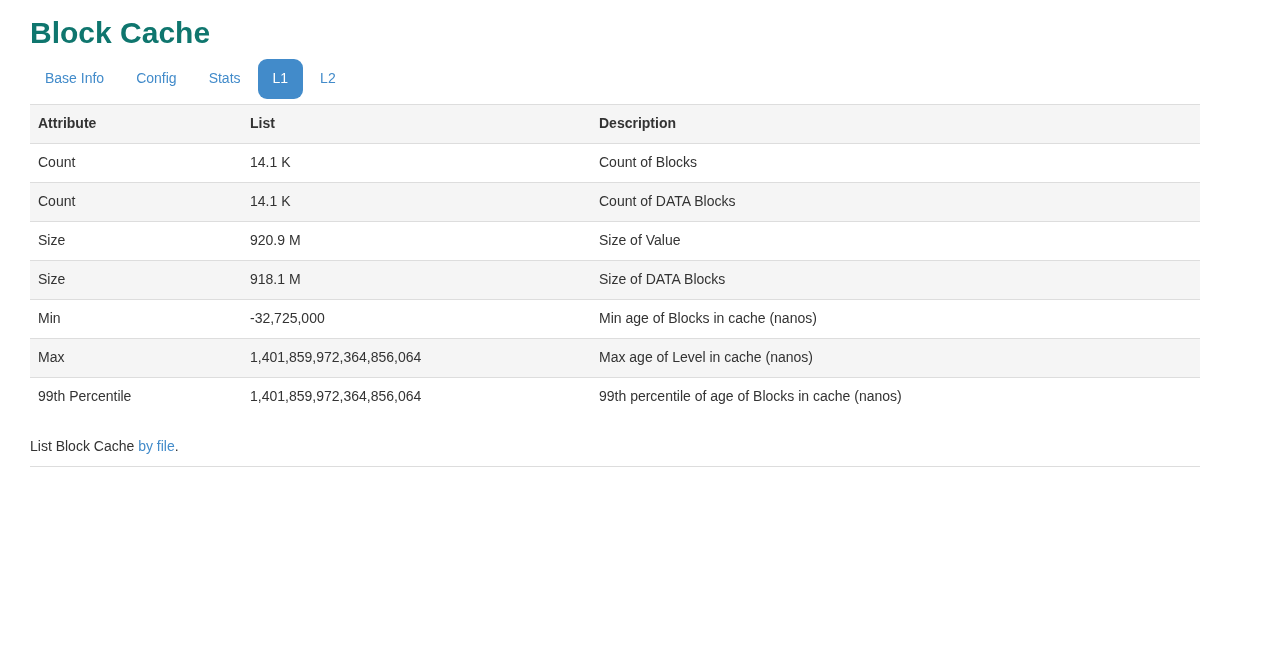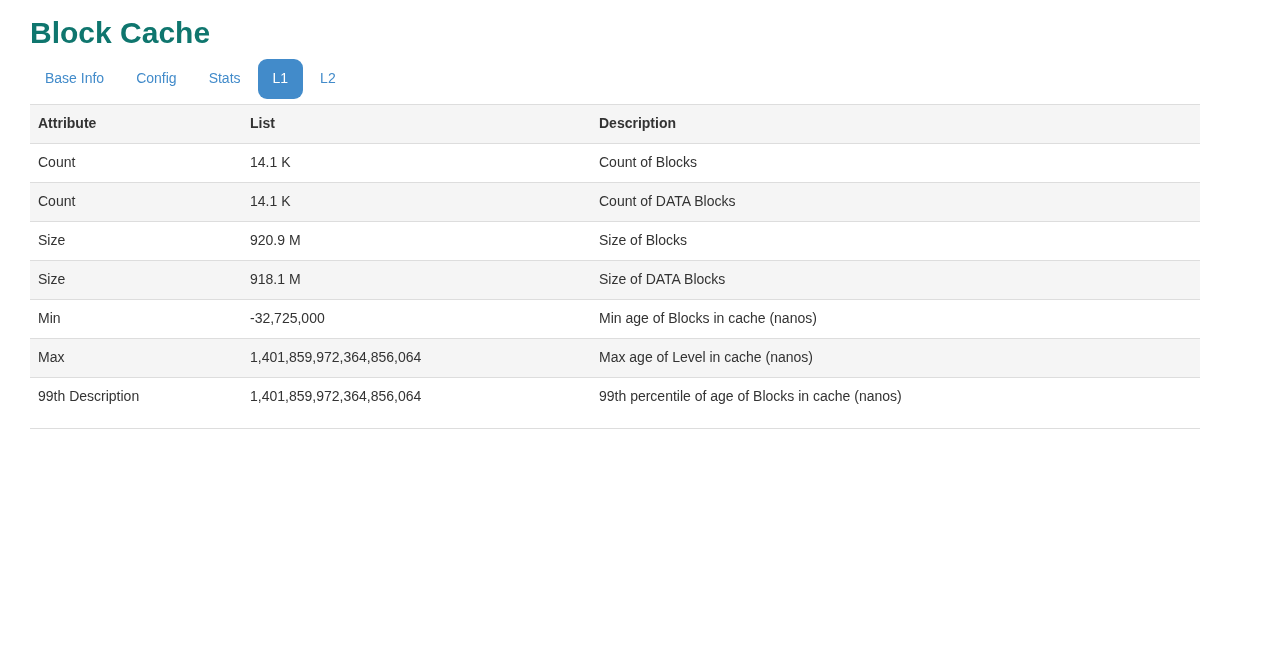--- a/index.html
+++ b/index.html
@@ -118,42 +118,43 @@
             <td>Count of Blocks</td>
           </tr>
           <tr>
             <td>Count</td>
             <td>14.1 K</td>
             <td>Count of DATA Blocks</td>
           </tr>
           <tr>
             <td>Size</td>
             <td>920.9 M</td>
-            <td>Size of Blocks</td>
+            <td>Size of Value</td>
           </tr>
           <tr>
             <td>Size</td>
             <td>918.1 M</td>
             <td>Size of DATA Blocks</td>
           </tr>
           <tr>
             <td>Min</td>
             <td>-32,725,000</td>
             <td>Min age of Blocks in cache (nanos)</td>
           </tr>
           <tr>
             <td>Max</td>
             <td>1,401,859,972,364,856,064</td>
             <td>Max age of Level in cache (nanos)</td>
           </tr>
           <tr>
-            <td>99th Description</td>
+            <td>99th Percentile</td>
             <td>1,401,859,972,364,856,064</td>
             <td>99th percentile of age of Blocks in cache (nanos)</td>
           </tr>
         </tbody>
     </table>
 
+    <p class="footer-line"><span>List Block Cache</span> <a class="footer-link">by file</a><span>.</span></p>
 
     <hr class="bottom-divider">
 
   </div>
 </div>
 
 </body></html>

